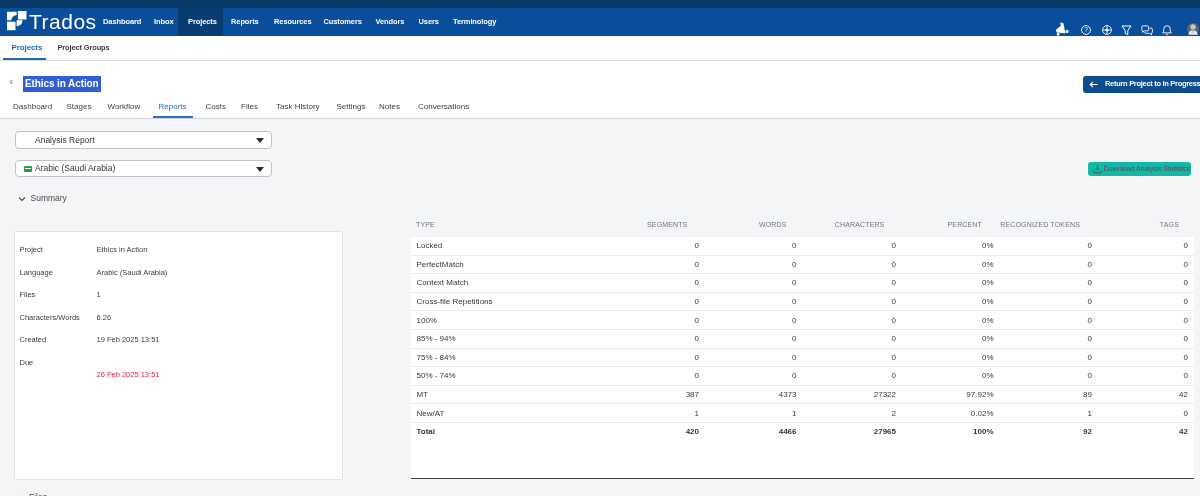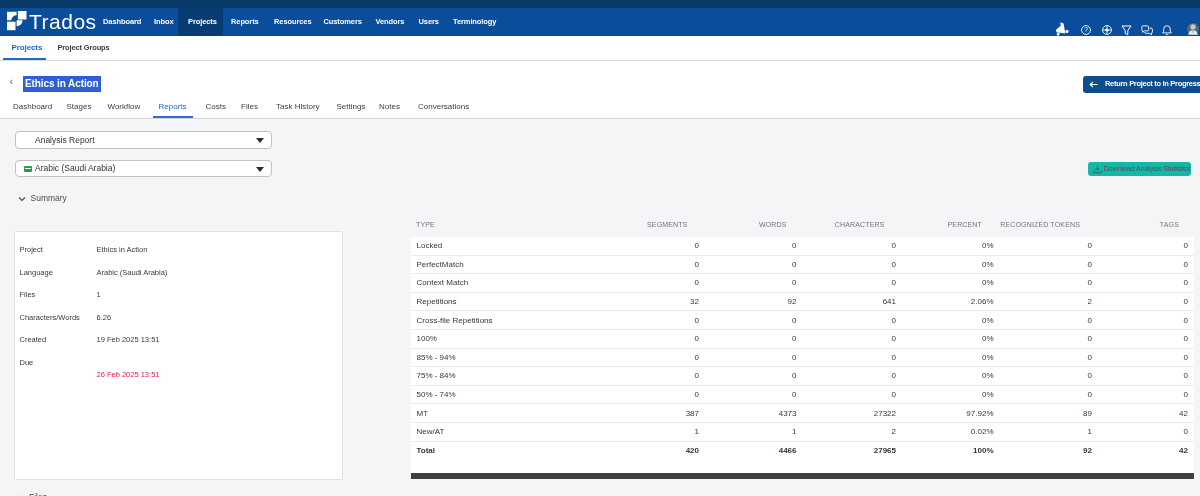--- a/index.html
+++ b/index.html
@@ -47,21 +47,21 @@
   
   #lpanel { position:absolute; left:13.5px; top:112px; width:329px; height:249px; background:#fff; border:1px solid #e2e2e5; border-radius:2px; }
   #lpanel .row { position:absolute; left:0; width:100%; height:10px; font-size:7.5px; color:#3a3a3e; }
   #lpanel .lab { position:absolute; left:5px; top:0; }
   #lpanel .val { position:absolute; left:82px; top:0; }
   .red { color:#e3224c;margin-top:12px; }
 
   
   #rhead { position:absolute; left:410.5px; top:96px; width:783.5px; height:21px; }
   #rhead span { position:absolute; top:5.5px; font-size:7px; letter-spacing:0.15px; color:#71767f; font-weight:400; }
-  #rbody { position:absolute; left:410.5px; top:117.5px; width:783.5px; height:242px; background:#fff; border-bottom:6px solid #404040; }
+  #rbody { position:absolute; left:410.5px; top:117.5px; width:783.5px; height:242px; background:#fff; border-bottom:1px solid #404040; }
   table { border-collapse:collapse; width:783.5px; table-layout:fixed; }
   td { height:18.6px; font-size:8px; color:#33363b; border-bottom:1px solid #ececef; padding:0; }
   td.n { text-align:right; padding-right:6px; }
   td.t { text-align:left; padding-left:6px; }
   tr.total td { font-weight:700; border-bottom:none; }
 
   #filesrow { position:absolute; left:18px; top:372.5px; width:200px; height:12px; font-size:8.5px; color:#4a4a4e; }
 </style>
 </head>
 <body>
@@ -225,29 +225,20 @@
         <tr>
               <td class="t">Context Match</td>
               <td class="n">0</td>
               <td class="n">0</td>
               <td class="n">0</td>
               <td class="n">0%</td>
               <td class="n">0</td>
               <td class="n">0</td>
             </tr>
         <tr>
-              <td class="t">Repetitions</td>
-              <td class="n">32</td>
-              <td class="n">92</td>
-              <td class="n">641</td>
-              <td class="n">2.06%</td>
-              <td class="n">2</td>
-              <td class="n">0</td>
-            </tr>
-        <tr>
               <td class="t">Cross-file Repetitions</td>
               <td class="n">0</td>
               <td class="n">0</td>
               <td class="n">0</td>
               <td class="n">0%</td>
               <td class="n">0</td>
               <td class="n">0</td>
             </tr>
         <tr>
               <td class="t">100%</td>

